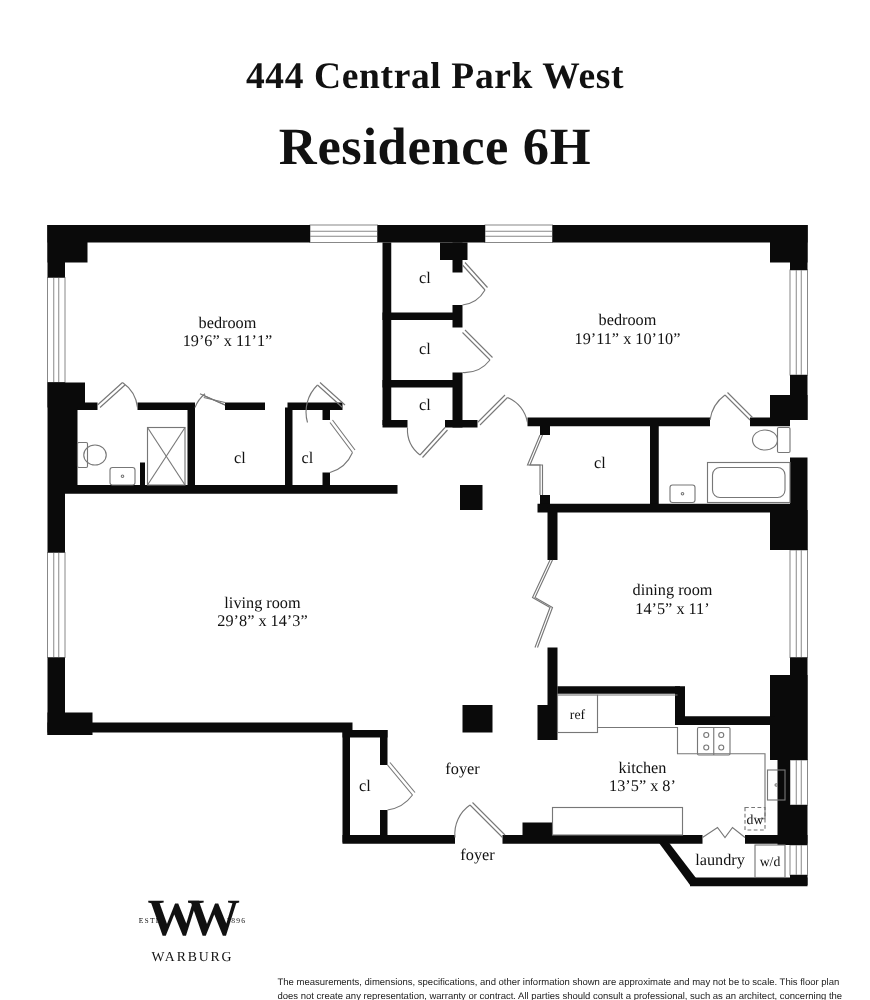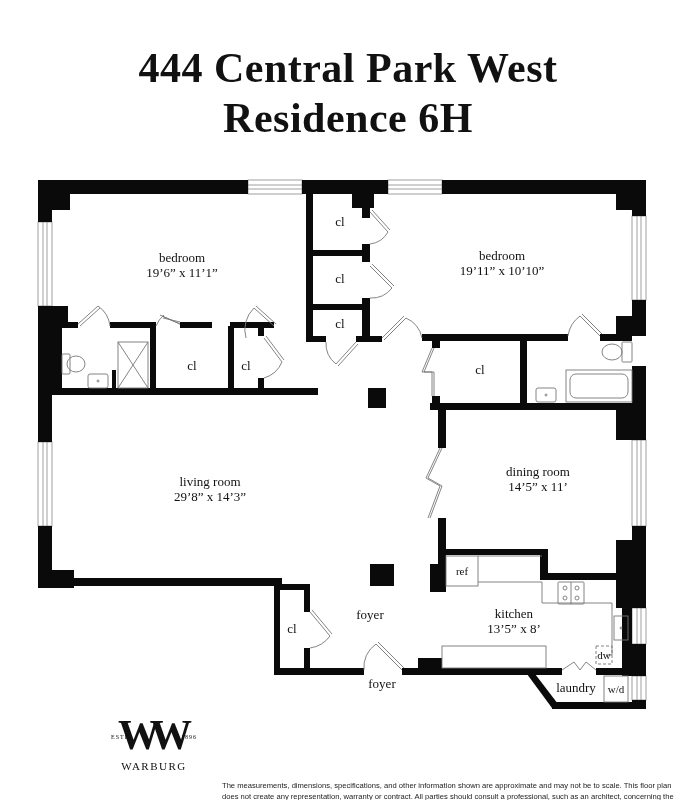--- a/index.html
+++ b/index.html
@@ -1,18 +1,18 @@
 <!DOCTYPE html>
 <html><head>
 <meta charset="utf-8">
 <style>
   html, body { margin: 0; padding: 0; background: #ffffff; }
   body { width: 696px; height: 800px; position: relative; overflow: hidden; font-family: "DejaVu Serif", serif; color: #111; }
   .title { position: absolute; left: 0; width: 696px; text-align: center; font-family: "Liberation Serif", serif; font-weight: bold; color: #111; }
-  .title.l1 { top: 44px; font-size: 42px; letter-spacing: 0.5px; }
+  .title.l1 { top: 44px; font-size: 30px; letter-spacing: 0.5px; }
   .title.l2 { top: 94px; font-size: 42px; letter-spacing: 0.5px; }
   svg.plan { position: absolute; left: 0; top: 0; }
   .lbl { font-family: "Liberation Serif", serif; font-size: 13px; fill: #111; text-anchor: middle; }
   .lbl-s { font-family: "Liberation Serif", serif; font-size: 11px; fill: #111; text-anchor: middle; }
   .logo { position: absolute; left: 54px; top: 716px; width: 110px; text-align: center; margin-left: 45px; }
   .logo-w { font-family: "Liberation Serif", serif; font-size: 42px; font-weight: bold; line-height: 38px; letter-spacing: -10px; margin-left: -8px; }
   .logo-estd, .logo-year { position: absolute; top: 18px; font-family: "Liberation Serif", serif; font-size: 6px; letter-spacing: 1px; }
   .logo-estd { left: 12px; }
   .logo-year { right: 12px; }
   .logo-name { font-family: Liberation Serif, serif; font-size: 11px; letter-spacing: 1.5px; margin-top: 6px; }

